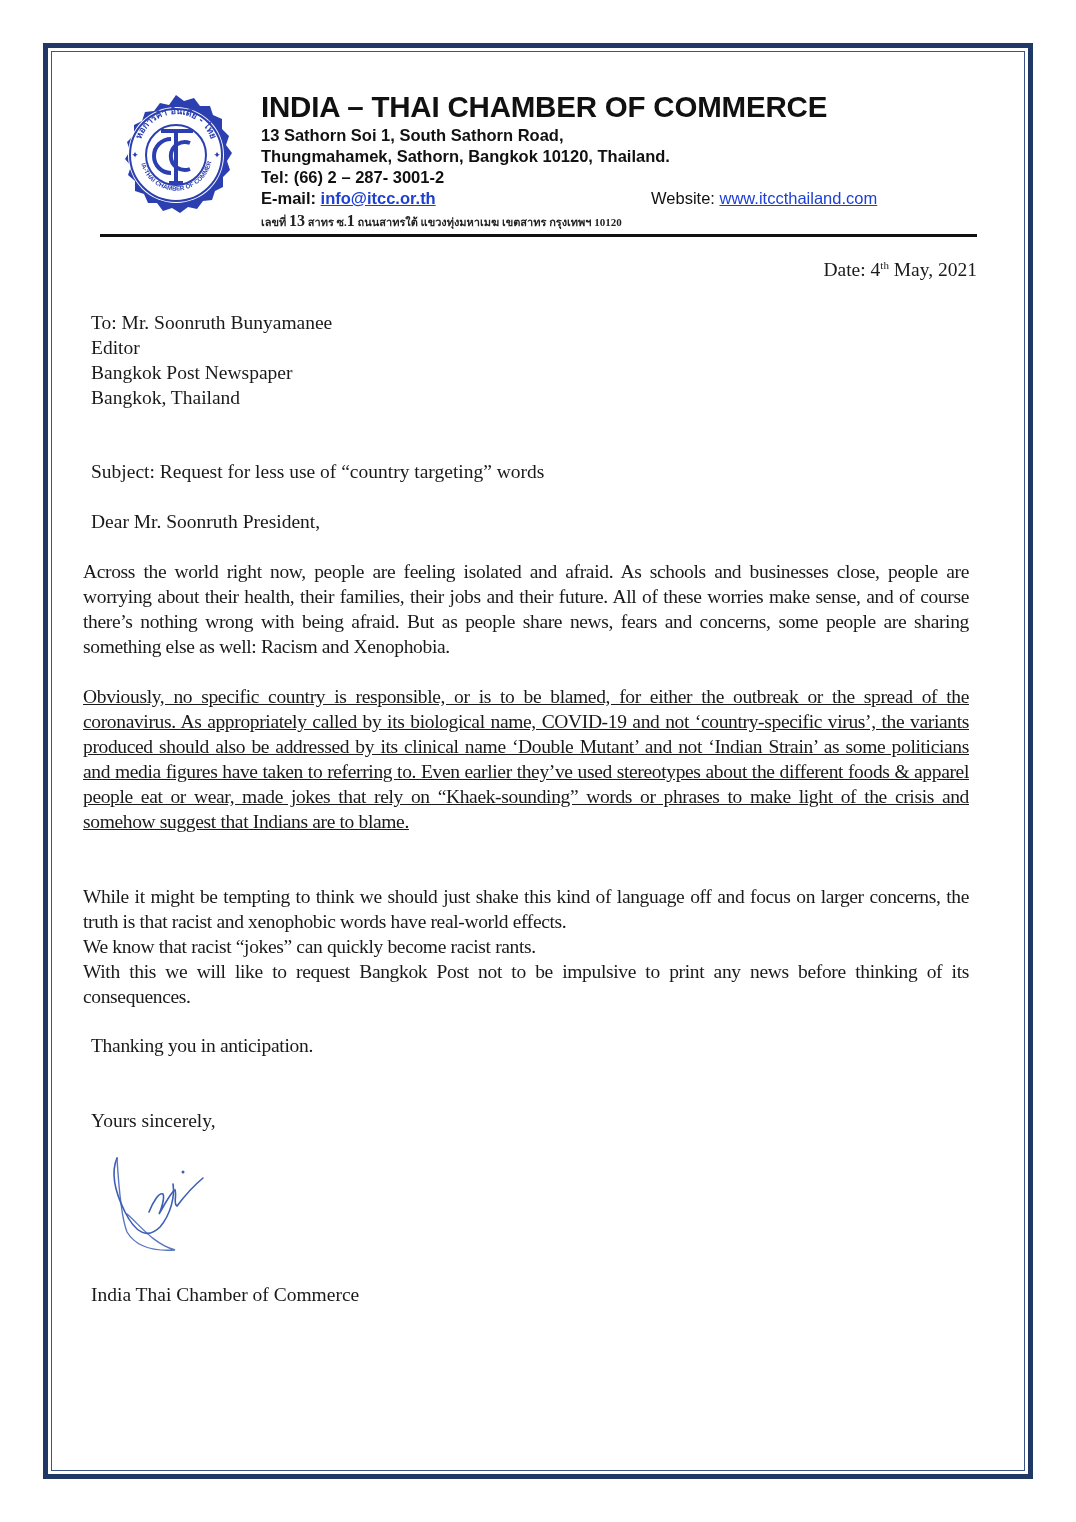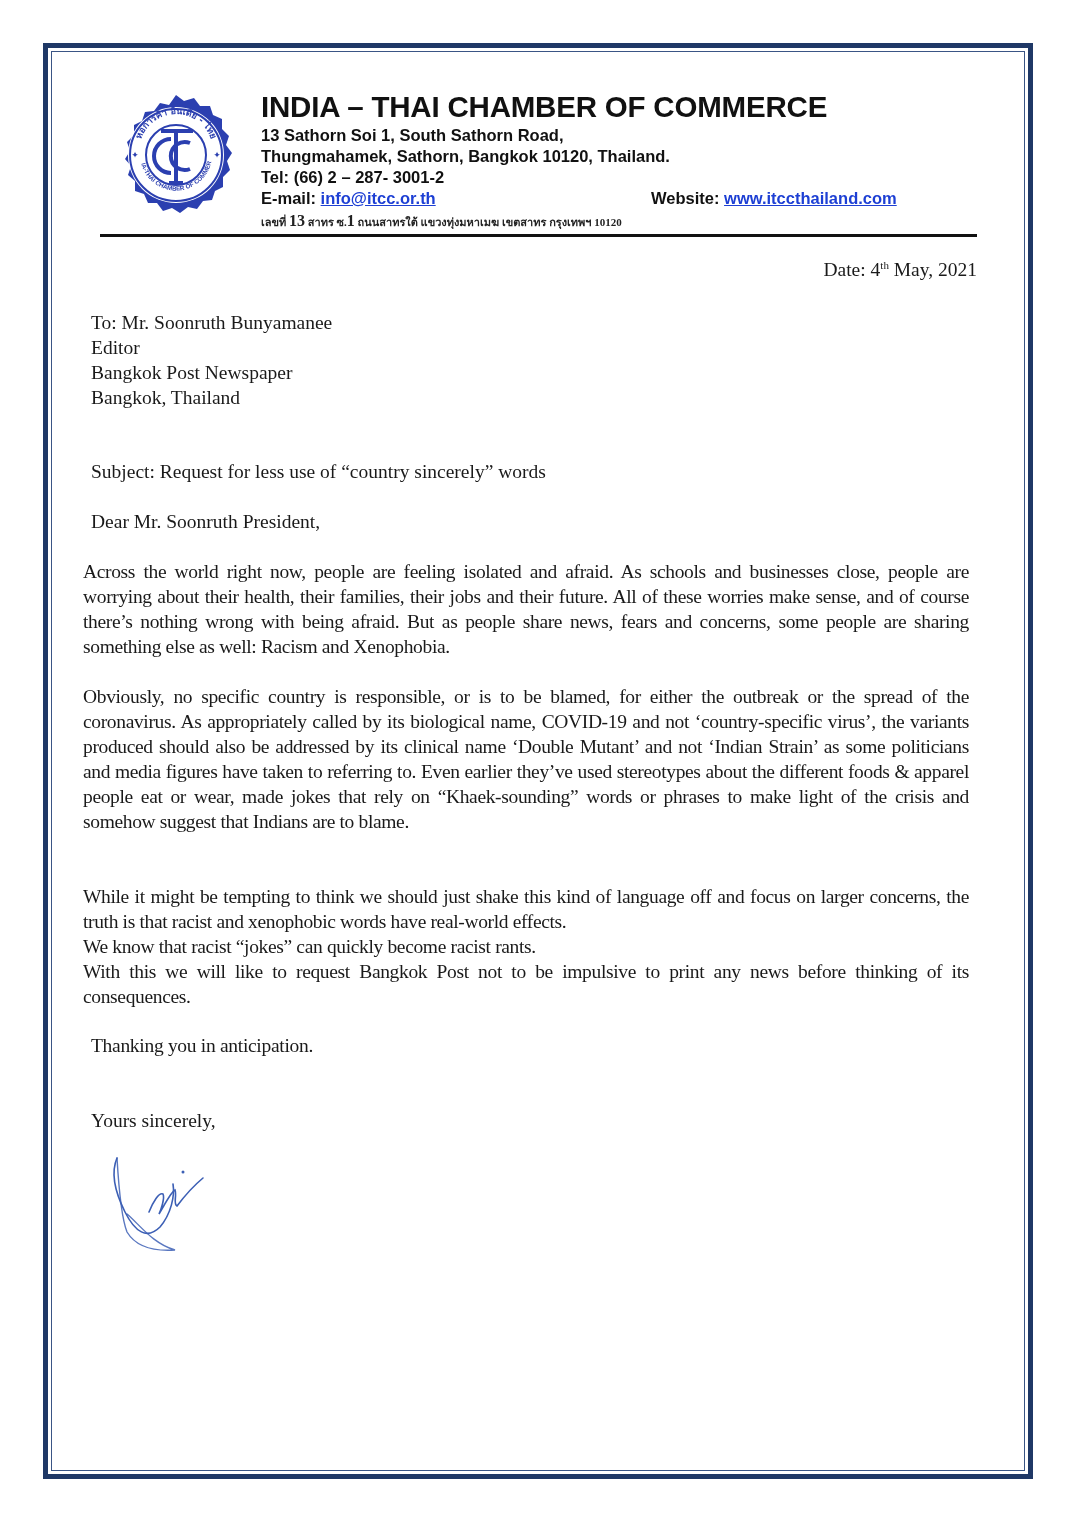--- a/index.html
+++ b/index.html
@@ -20,41 +20,41 @@
     .org-name {
       position: absolute; left: 261px; top: 90px; font-size: 29.5px; font-weight: bold;
       letter-spacing: -0.2px; white-space: nowrap;
     }
     .addr { position: absolute; left: 261px; font-size: 16.5px; font-weight: bold; white-space: nowrap; }
     .addr1 { top: 126px; }
     .addr2 { top: 147px; }
     .addr3 { top: 168px; }
     .addr4 { top: 189px; }
     .link { color: #1d3fd4; text-decoration: underline; }
-    .website { position: absolute; left: 651px; top: 189px; font-size: 16.5px; font-weight: bold; white-space: nowrap; }
+    .website { position: absolute; left: 651px; top: 189px; font-size: 16.5px; font-weight: normal; white-space: nowrap; }
     .thai-addr {
       position: absolute; left: 261px; top: 212px; font-size: 11px; font-weight: bold; white-space: nowrap;
       font-family: "Liberation Serif", "DejaVu Serif", serif; color: #222;
     }
     .thai-addr .big { font-size: 16px; }
     .rule { position: absolute; left: 100px; top: 234px; width: 877px; height: 3px; background: #111; }
 
     
     .date { position: absolute; right: 99px; top: 259px; font-size: 19.5px; white-space: nowrap; }
     .date sup { font-size: 11px; vertical-align: super; line-height: 0; }
     .block { position: absolute; left: 91px; font-size: 19.5px; line-height: 25px; }
     .recipient { top: 310px; }
     .subject { top: 459px; white-space: nowrap; }
     .salutation { top: 509px; white-space: nowrap; }
     .para {
       position: absolute; left: 83px; width: 886px; font-size: 19.5px; line-height: 25px;
       text-align: justify; text-align-last: left;
     }
     .p1 { top: 559px; letter-spacing: -0.35px; }
-    .p2 { top: 684px; letter-spacing: -0.35px; }
+    .p2 { top: 684px; letter-spacing: -0.35px; text-decoration: underline; }
     .p3 { top: 884px; letter-spacing: -0.35px; }
     .p3 .line { display: block; }
     .thanks { top: 1033px; white-space: nowrap; letter-spacing: -0.3px; }
     .closing { top: 1108px; white-space: nowrap; }
     .signature { position: absolute; left: 105px; top: 1152px; width: 110px; height: 105px; }
     .signer { top: 1282px; }
   </style>
 </head>
 <body>
 
@@ -105,21 +105,21 @@
   <span>Date: 4</span><sup>th</sup><span> May, 2021</span>
 </div>
 
 <div class="block recipient serif">
   <div>To: Mr. Soonruth Bunyamanee</div>
   <div>Editor</div>
   <div>Bangkok Post Newspaper</div>
   <div>Bangkok, Thailand</div>
 </div>
 
-<div class="block subject serif">Subject: Request for less use of “country sincerely” words</div>
+<div class="block subject serif">Subject: Request for less use of “country targeting” words</div>
 <div class="block salutation serif">Dear Mr. Soonruth President,</div>
 
 <div class="para p1 serif">Across the world right now, people are feeling isolated and afraid. As schools and businesses close, people are worrying about their health, their families, their jobs and their future. All of these worries make sense, and of course there’s nothing wrong with being afraid. But as people share news, fears and concerns, some people are sharing something else as well: Racism and Xenophobia.</div>
 <div class="para p2 serif">Obviously, no specific country is responsible, or is to be blamed, for either the outbreak or the spread of the coronavirus. As appropriately called by its biological name, COVID-19 and not ‘country-specific virus’, the variants produced should also be addressed by its clinical name ‘Double Mutant’ and not ‘Indian Strain’ as some politicians and media figures have taken to referring to. Even earlier they’ve used stereotypes about the different foods &amp; apparel people eat or wear, made jokes that rely on “Khaek-sounding” words or phrases to make light of the crisis and somehow suggest that Indians are to blame.</div>
 <div class="para p3 serif">
   <span class="line">While it might be tempting to think we should just shake this kind of language off and focus on larger concerns, the truth is that racist and xenophobic words have real-world effects.</span>
   <span class="line">We know that racist “jokes” can quickly become racist rants.</span>
   <span class="line">With this we will like to request Bangkok Post not to be impulsive to print any news before thinking of its consequences.</span>
 </div>
 
@@ -127,13 +127,14 @@
 <div class="block closing serif">Yours sincerely,</div>
 
 <svg class="signature" viewBox="0 0 110 105">
   <path d="M12 6 C6 20 10 40 20 60 C30 80 42 88 55 75 C66 62 70 44 68 32" fill="none" stroke="#3c5fb5" stroke-width="1.6" stroke-linecap="round"></path>
   <path d="M22 62 C34 72 48 92 70 98 C40 100 28 90 22 80 C18 70 14 40 12 6" fill="none" stroke="#3c5fb5" stroke-width="1.4" stroke-linecap="round" opacity="0.85"></path>
   <path d="M44 60 C48 50 54 40 58 42 C60 46 56 58 54 62 C60 52 66 40 70 38 C72 44 68 52 72 54 C78 46 86 36 98 26" fill="none" stroke="#3c5fb5" stroke-width="1.6" stroke-linecap="round"></path>
   <circle cx="78" cy="20" r="1.5" fill="#3c5fb5"></circle>
 </svg>
 
 <div class="block signer serif">
+  <div>India Thai Chamber of Commerce</div>
 </div>
 
 </body></html>

